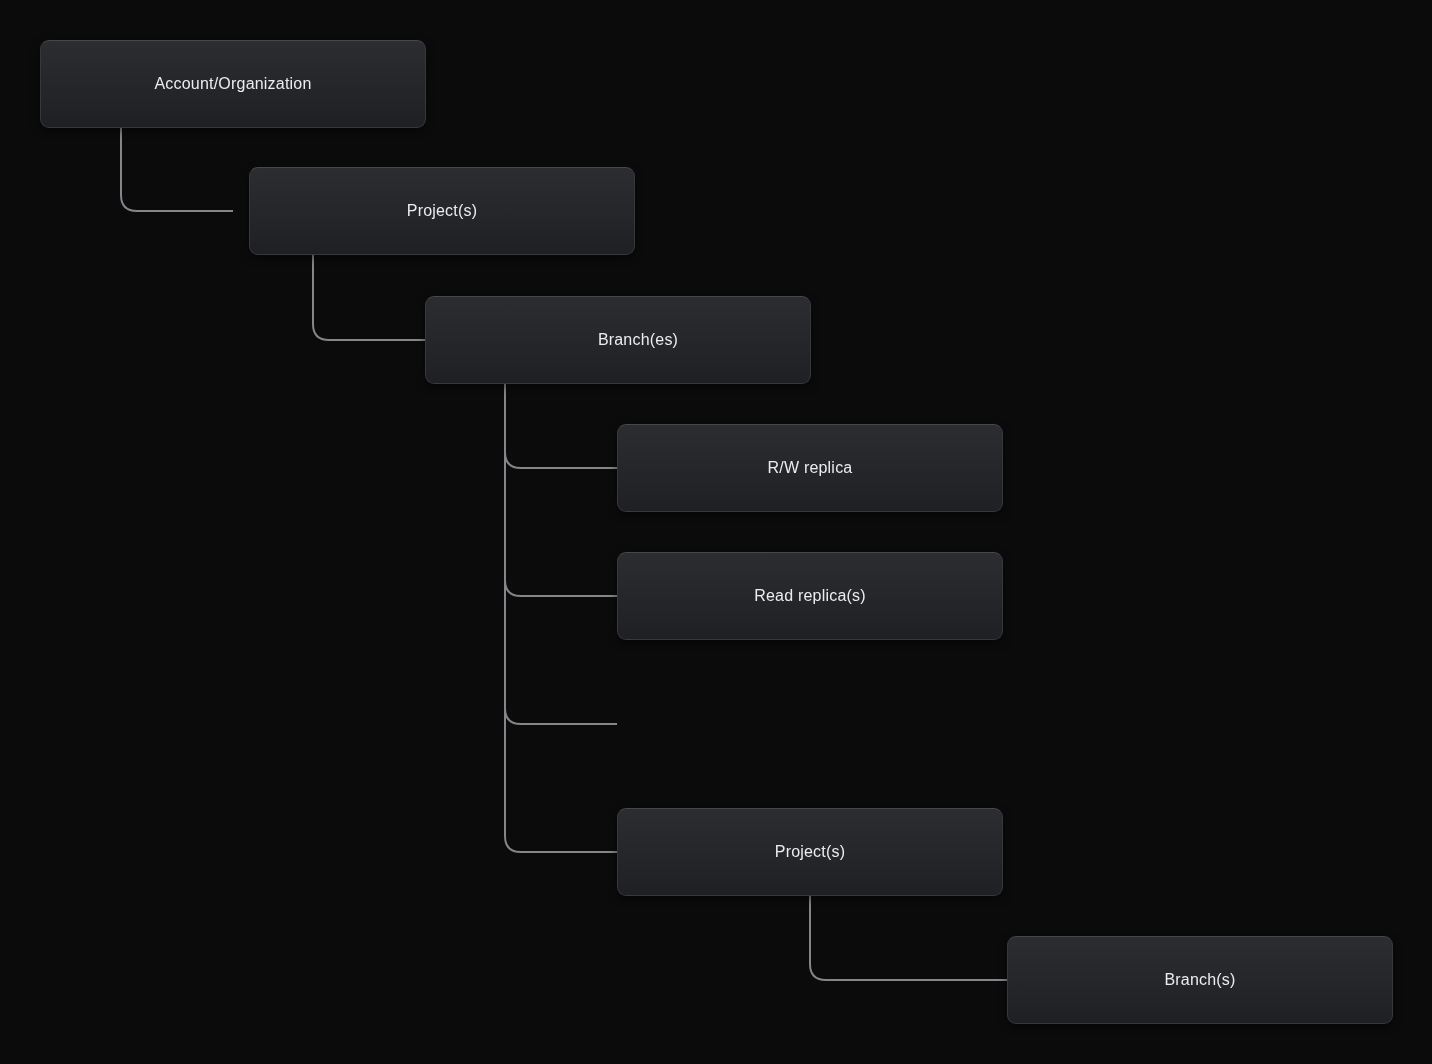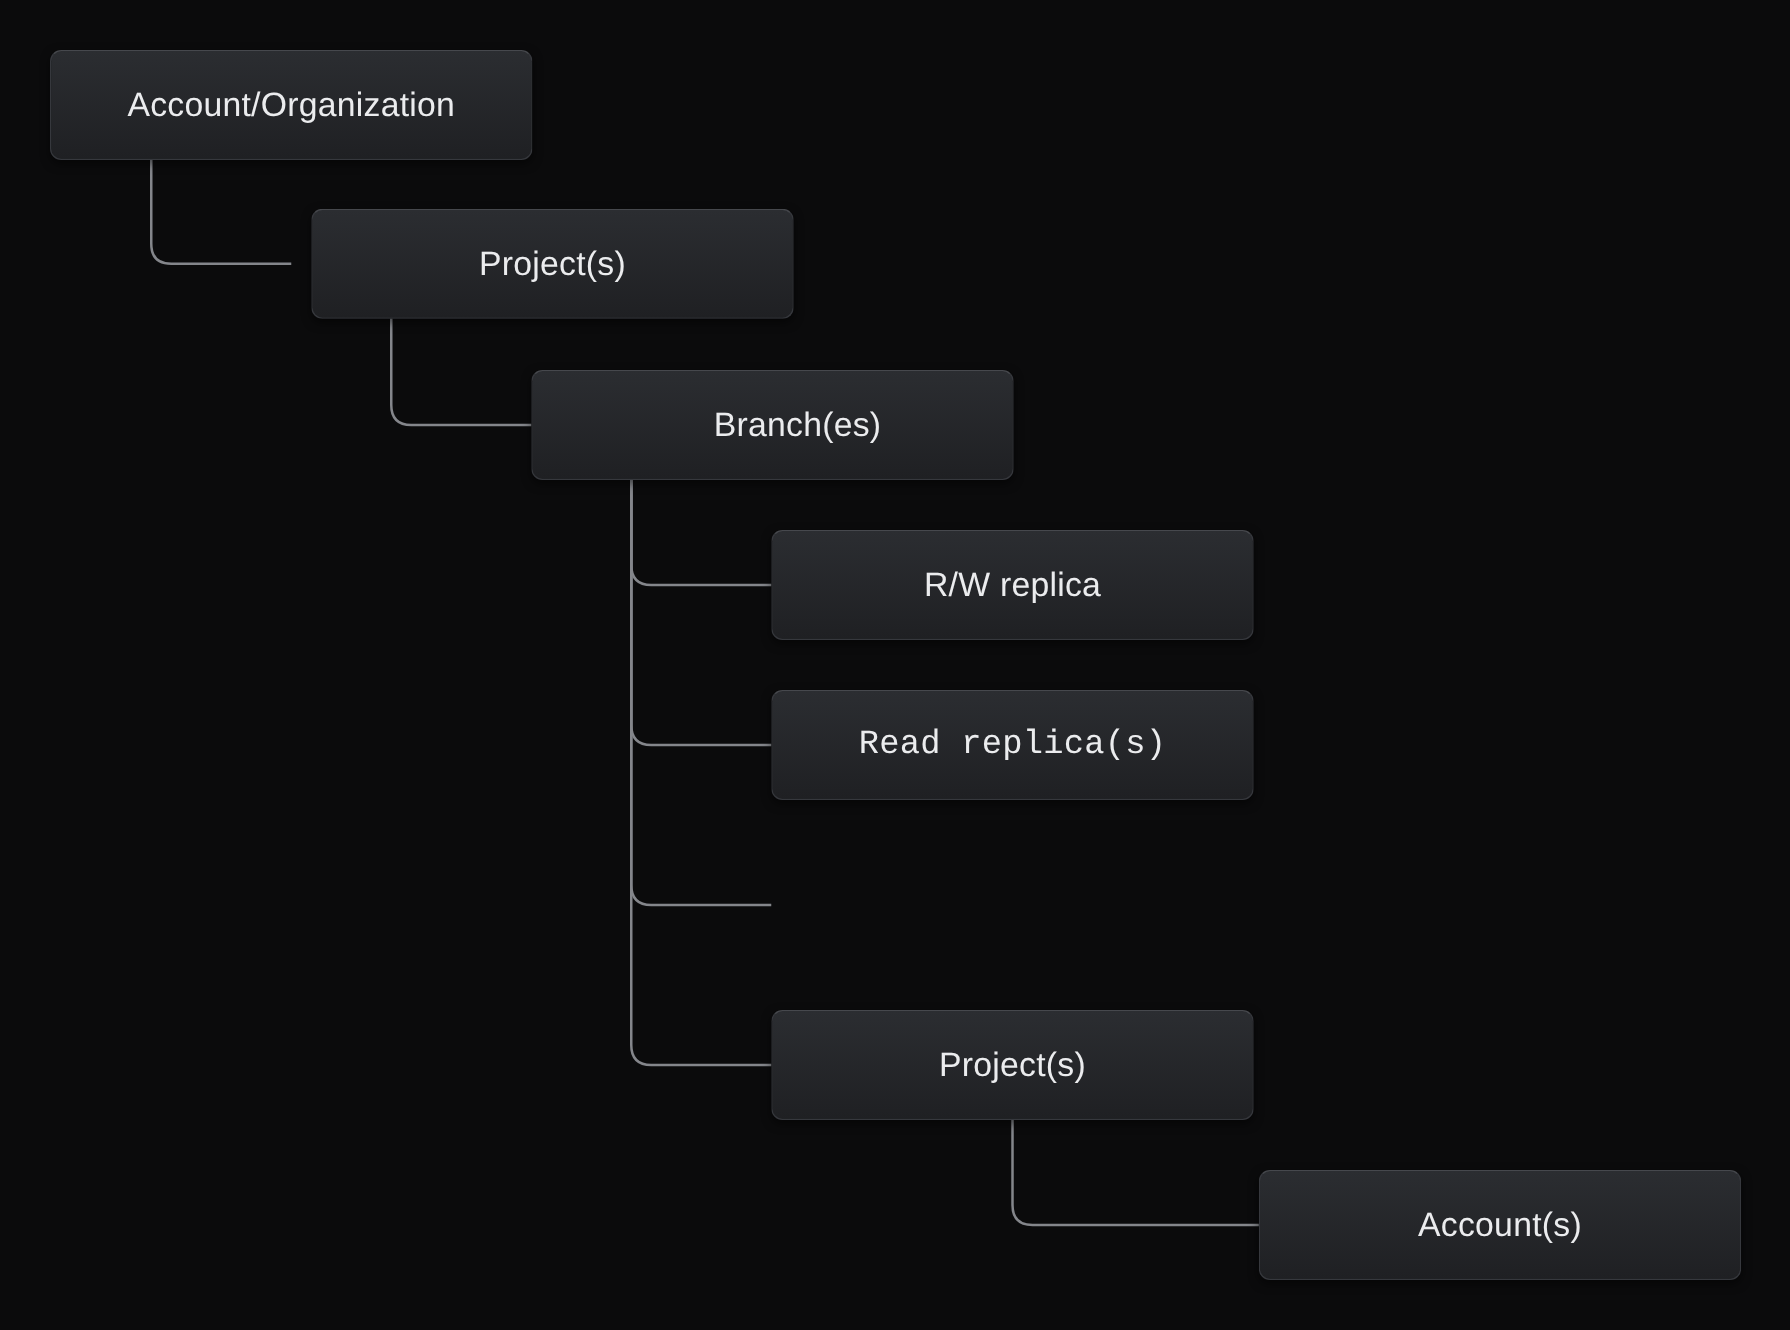--- a/index.html
+++ b/index.html
@@ -39,30 +39,30 @@
     align-items: center;
     justify-content: center;
     background: linear-gradient(180deg, var(--node-top) 0%, var(--node-bottom) 100%);
     border: 1px solid var(--node-border);
     border-top-color: var(--node-border-top);
     border-radius: 9px;
     box-shadow: 0 3px 8px rgba(0,0,0,0.5);
   }
   .node-label {
     color: var(--text);
-    font-size: 27px;
+    font-size: 16px;
     font-weight: 400;
     letter-spacing: 0.2px;
     white-space: nowrap;
   }
   .n-account   { left: 40px;   top: 40px;  }
   .n-projects  { left: 233px;  top: 167px; margin-left: 16px; }
   .n-branches  { left: 425px;  top: 296px; padding-left: 40px; }
   .n-rw        { left: 617px;  top: 424px; }
-  .n-replicas  { left: 617px;  top: 552px; font-family: Liberation Mono, monospace; }
+  .n-replicas  { left: 617px;  top: 552px; }
   .n-roles     { left: 617px;  top: 680px; }
   .n-databases { left: 617px;  top: 808px; }
   .n-schemas   { left: 1007px; top: 936px; }
 </style>
 </head>
 <body>
 
 <div class="canvas">
 
   <svg class="connector-layer" viewBox="0 0 1432 1064" xmlns="http://www.w3.org/2000/svg">
@@ -94,16 +94,16 @@
   <div class="node n-replicas">
     <span class="node-label">Read replica(s)</span>
   </div>
 
 
   <div class="node n-databases">
     <span class="node-label">Project(s)</span>
   </div>
 
   <div class="node n-schemas">
-    <span class="node-label">Account(s)</span>
+    <span class="node-label">Branch(s)</span>
   </div>
 
 </div>
 
 </body></html>

